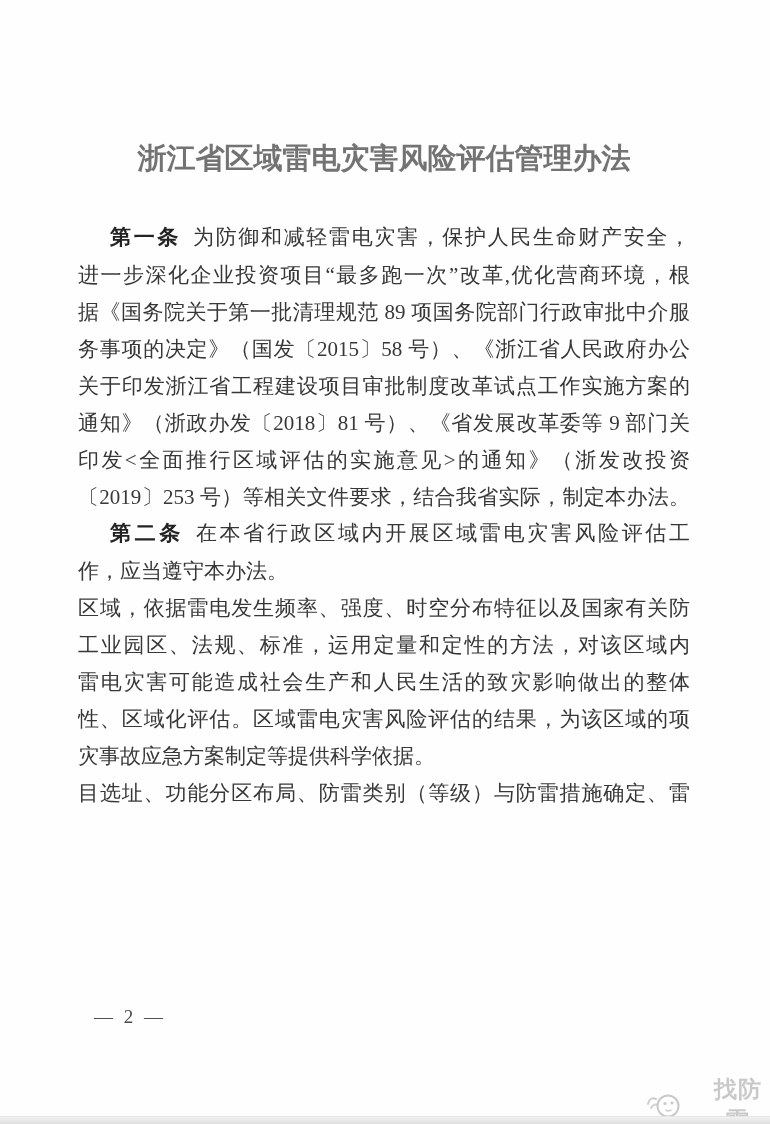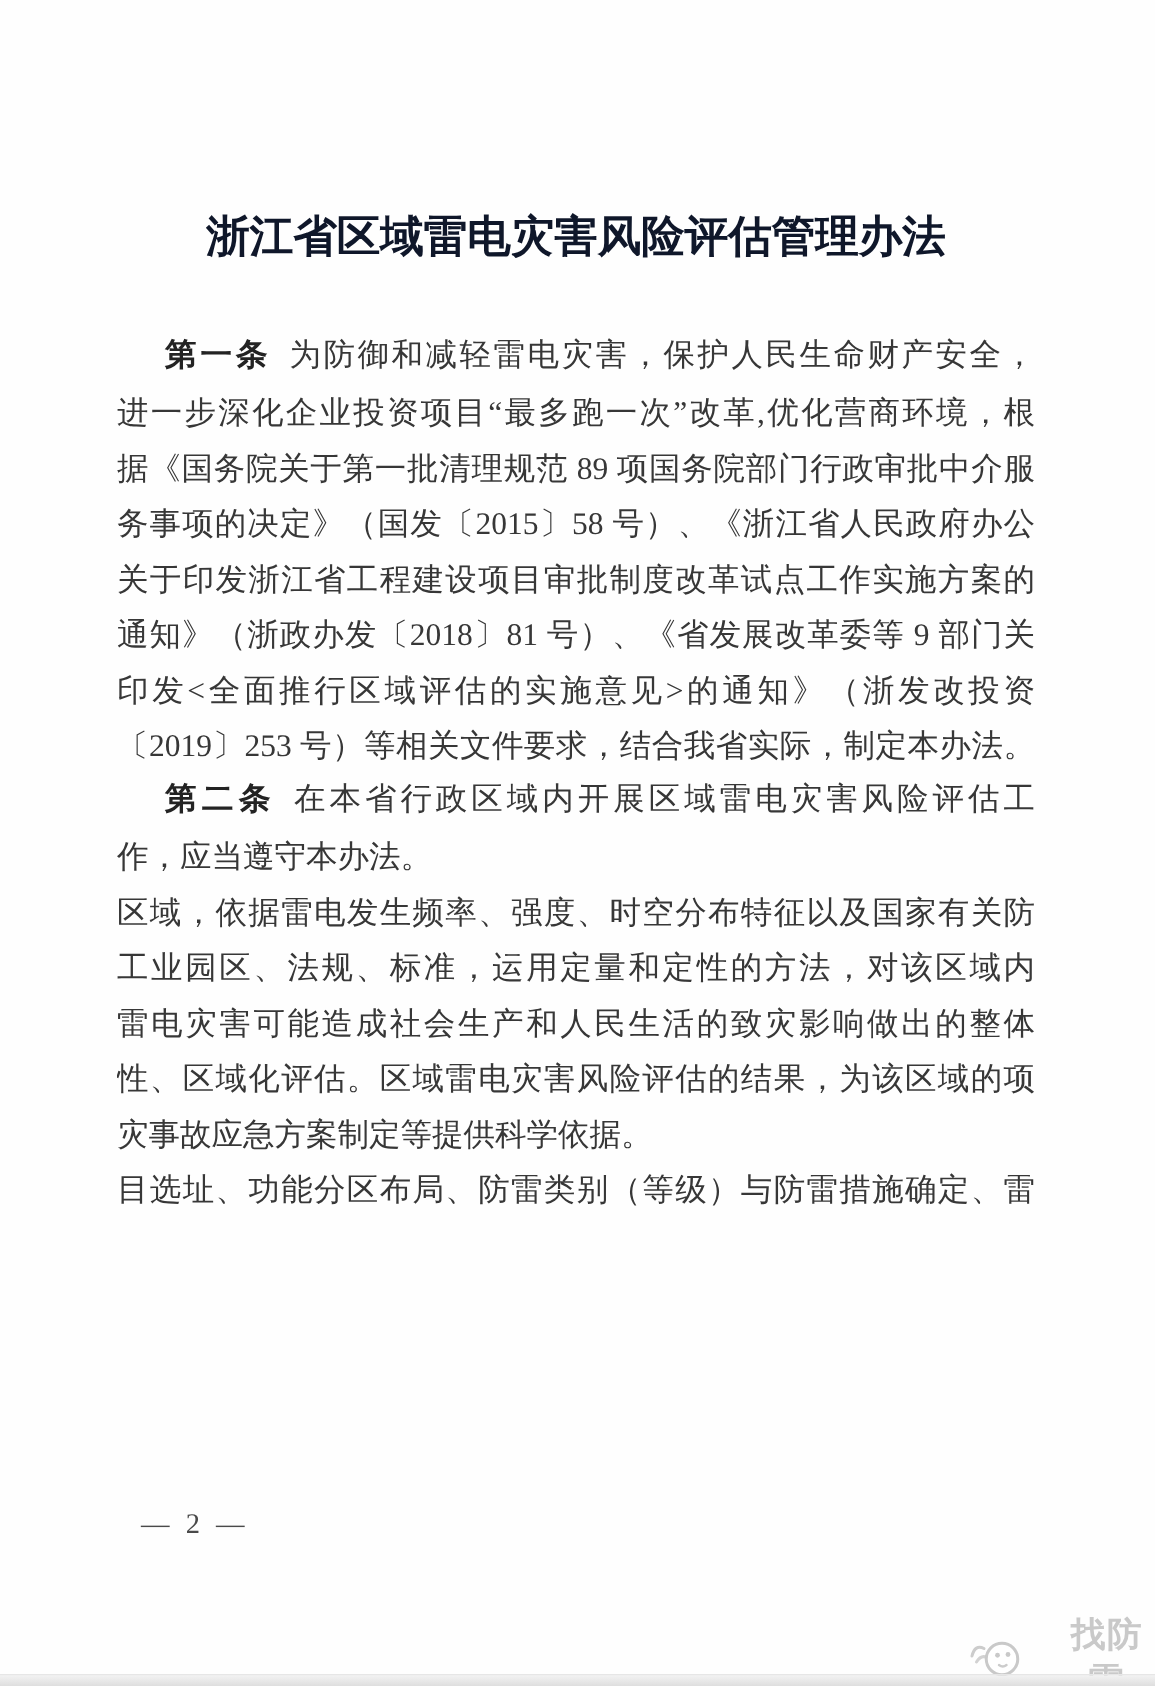--- a/index.html
+++ b/index.html
@@ -23,21 +23,21 @@
     position: absolute;
     left: 78px;
     top: 136px;
     width: 612px;
     margin: 0;
     text-align: center;
     font-family: "Liberation Sans", "DejaVu Sans", sans-serif;
     font-size: 29px;
     font-weight: 900;
     letter-spacing: 0px;
-    color: #0f172a;
+    color: #737373;
     line-height: 44px;
   }
   .content {
     position: absolute;
     left: 78px;
     top: 220px;
     width: 612px;
     color: #373737;
     font-size: 21px;
   }

